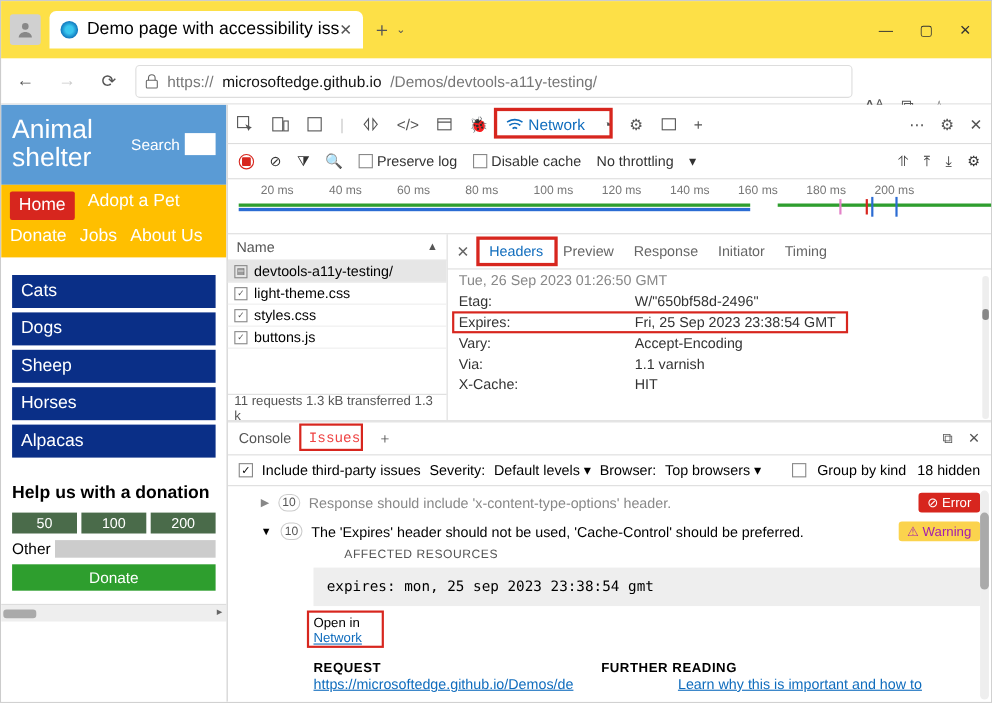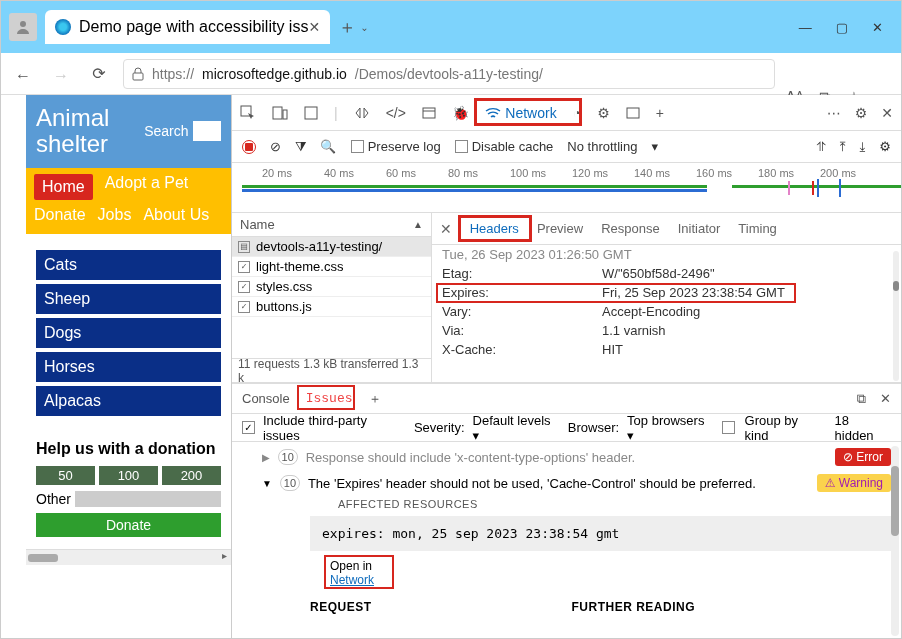--- a/index.html
+++ b/index.html
@@ -1,37 +1,37 @@
 <!DOCTYPE html>
 <html><head>
 <meta charset="utf-8">
 <style>
 * { box-sizing: border-box; margin: 0; padding: 0; font-family: "Segoe UI", Arial, sans-serif; }
 body { width: 902px; height: 639px; background: #e8e8e8; overflow: hidden; }
 .window { width: 902px; height: 639px; background: #fff; display: flex; flex-direction: column; border: 1px solid #ccc; }
 
 
-.titlebar { height: 52px; background: #7dd3fc; display: flex; align-items: center; padding: 0 8px; }
+.titlebar { height: 52px; background: #fde047; display: flex; align-items: center; padding: 0 8px; }
 .profile-icon { width: 28px; height: 28px; background: #d0d0d0; border-radius: 3px; display:flex; align-items:center; justify-content:center; }
 .tab { background: #fff; border-radius: 6px 6px 0 0; height: 34px; display: flex; align-items: center; padding: 0 10px; margin-left: 8px; min-width: 240px; }
 .tab .edge-icon { width:16px; height:16px; border-radius:50%; background: radial-gradient(circle, #3ac7ef 30%, #0f75bc 70%); margin-right:8px; }
 .tab-close { margin-left:auto; font-size:14px; color:#555; }
 .tab-add { margin-left:8px; font-size:18px; color:#555; }
 .tab-down { margin-left:4px; font-size:10px; color:#555; }
 .win-controls { margin-left:auto; display:flex; gap:24px; padding-right:10px; color:#333; font-size:13px; }
 
 
 .addrbar { height: 42px; display:flex; align-items:center; padding:0 8px; gap:10px; border-bottom:1px solid #ddd; }
 .navbtn { width:28px; height:28px; display:flex; align-items:center; justify-content:center; color:#555; font-size:16px; }
 .urlbox { flex:1; height:30px; border:1px solid #ddd; border-radius:4px; display:flex; align-items:center; padding:0 8px; gap:8px; color:#777; font-size:14px; }
 .urlbox .host { color:#111; }
 .addr-right { display:flex; gap:16px; align-items:center; color:#555; font-size:16px;margin-top:48px; }
 
 
-.content { flex:1; display:flex; overflow:hidden;padding-left:25px; }
+.content { flex:1; display:flex; overflow:hidden; }
 
 
 .page { width:205px; background:#fff; overflow:auto; display:flex; flex-direction:column; }
 .hero { background:#5a9bd5; color:#fff; padding:10px; display:flex; align-items:center; }
 .hero h1 { font-size:24px; font-weight:400; line-height:1.1; }
 .hero .searchlbl { font-size:14px; margin-left:auto; }
 .hero-search { width:40px; height:20px; background:#fff; margin-left:4px; }
 .navrow { background:#ffbf00; display:flex; flex-wrap:wrap; padding:6px 8px 10px; gap:6px 12px; }
 .navrow a { color:#fff; font-size:16px; }
 .navrow a.home { background:#d7261e; padding:4px 8px; border-radius:2px; }
@@ -105,21 +105,21 @@
 
 .issues-body { flex:1; overflow:hidden; padding:4px 10px 0 10px; font-size:13px; position:relative; }
 .irow { display:flex; align-items:center; gap:8px; padding:2px 0 6px 20px; }
 .tri { font-size:10px; }
 .cnt { width:20px; height:16px; border:1px solid #ccc; border-radius:8px; font-size:11px; display:flex; align-items:center; justify-content:center; color:#555; }
 .badge { margin-left:auto; font-size:12px; padding:2px 8px; border-radius:3px; }
 .badge.err { background:#d7261e; color:#fff; }
 .badge.warn { background:#fbd34d; color:#a21caf; }
 .aff { margin-left:96px; font-size:11px; letter-spacing:0.5px; color:#555; margin-bottom:6px; }
 .codebox { margin-left:68px; background:#eee; padding:10px 12px; font-family:Consolas,monospace; font-size:13px; margin-bottom:8px; }
-.openin { margin-left:88px; position:relative; width:64px; font-size:12px; line-height:1.2; }
+.openin { margin-left:68px; position:relative; width:64px; font-size:12px; line-height:1.2; }
 .openin .lnk { color:#0f6cbd; text-decoration:underline; }
 .openin-hl { position:absolute; left:-6px; top:-4px; width:70px; height:34px; border:2px solid #d7261e; }
 .req-fr-row { display:flex; margin-left:68px; margin-top:12px; gap:200px; font-size:12px; letter-spacing:0.5px; font-weight:600; }
 .links-row { display:flex; margin-left:68px; gap:95px; font-size:13px; }
 .links-row a { color:#0f6cbd; text-decoration:underline; }
 .body-scroll { position:absolute; right:2px; top:4px; width:8px; height:190px; background:#eee; border-radius:4px; }
 .body-scroll .th { position:absolute; left:0; top:20px; width:8px; height:70px; background:#aaa; border-radius:4px; }
 
 svg { display:block; }
 </style>
@@ -182,22 +182,22 @@
       </div>
       <div class="navrow">
         <a class="home">Home</a>
         <a>Adopt a Pet</a>
         <a>Donate</a>
         <a>Jobs</a>
         <a>About Us</a>
       </div>
       <div class="animals">
         <a>Cats</a>
+        <a>Dogs</a>
         <a>Sheep</a>
-        <a>Dogs</a>
         <a>Horses</a>
         <a>Alpacas</a>
       </div>
       <div class="donate-sec">
         <h3>Help us with a donation</h3>
         <div class="amounts">
           <div class="amt">50</div>
           <div class="amt">100</div>
           <div class="amt">200</div>
         </div>
@@ -411,20 +411,24 @@
           <div class="codebox">expires: mon, 25 sep 2023 23:38:54 gmt</div>
           <div class="openin">
             <span>Open in</span><br>
             <span class="lnk">Network</span>
             <div class="openin-hl"></div>
           </div>
           <div class="req-fr-row">
             <span>REQUEST</span>
             <span>FURTHER READING</span>
           </div>
+          <div class="links-row">
+            <a>https://microsoftedge.github.io/Demos/de</a>
+            <a>Learn why this is important and how to</a>
+          </div>
           <div class="body-scroll">
               <div class="th"></div>
             </div>
         </div>
       </div>
 
     </div>
   </div>
 </div>
 

